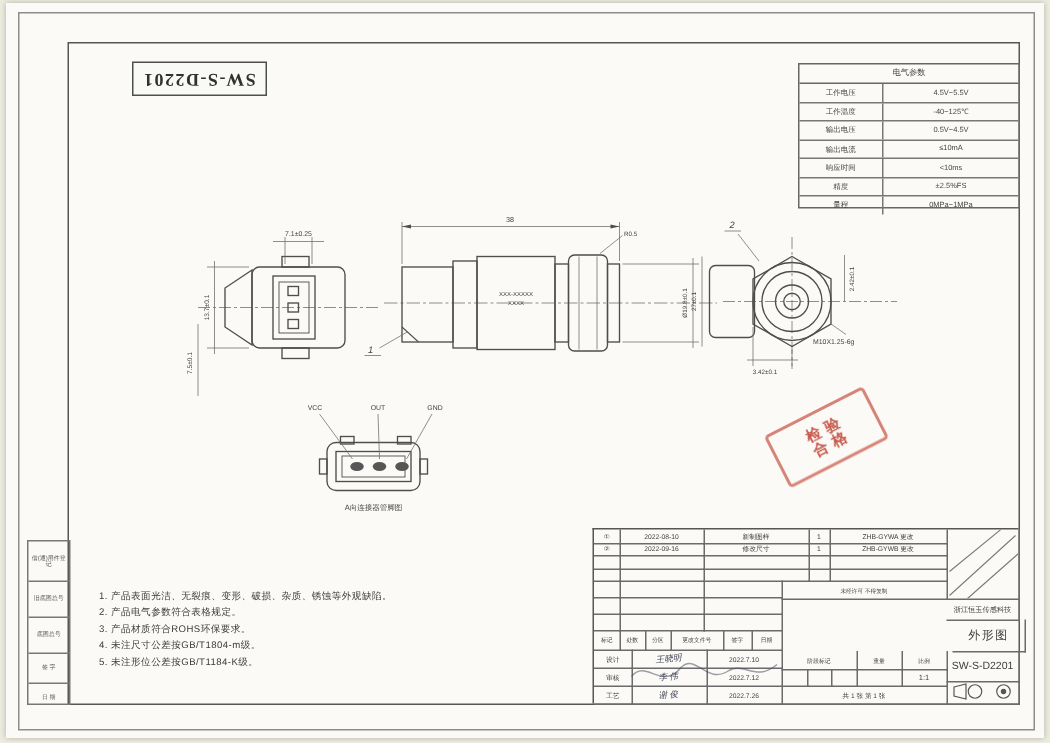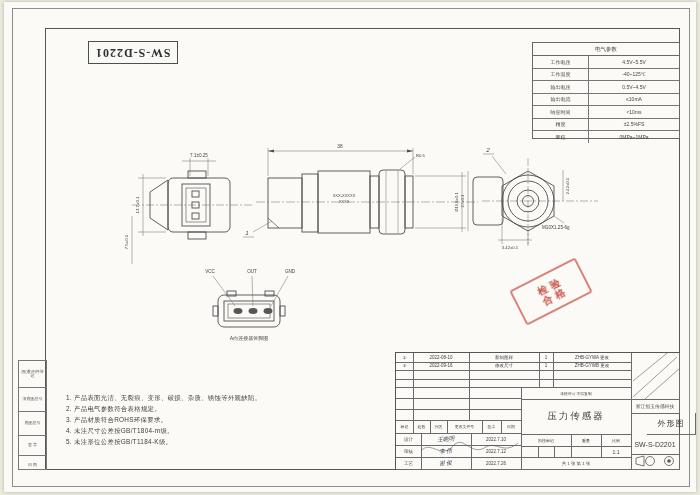--- a/index.html
+++ b/index.html
@@ -271,41 +271,40 @@
           <span class="sig">李 伟</span>
         </div>
     <div class="cell" style="left:75px;top:92px;width:50px;height:12px">2022.7.12</div>
     <div class="cell" style="left:0;top:104px;width:25px;height:12px">工艺</div>
     <div class="cell" style="left:25px;top:104px;width:50px;height:12px">
           <span class="sig">谢 俊</span>
         </div>
     <div class="cell" style="left:75px;top:104px;width:50px;height:12px">2022.7.26</div>
 
     <div class="cell" style="left:125px;top:34px;width:110px;height:12px;font-size:3.8px">未经许可 不得复制</div>
-    <div class="cell" style="left:125px;top:46px;width:110px;height:35px;font-size:9.5px;letter-spacing:2px">压力传感器</div>
 
     <div class="cell" style="left:125px;top:81px;width:50px;height:12px;font-size:3.9px">阶段标记</div>
     <div class="cell" style="left:175px;top:81px;width:30px;height:12px;font-size:3.9px">重量</div>
     <div class="cell" style="left:205px;top:81px;width:30px;height:12px;font-size:3.9px">比例</div>
     <div class="cell" style="left:125px;top:93px;width:17px;height:11px"></div>
     <div class="cell" style="left:142px;top:93px;width:16px;height:11px"></div>
     <div class="cell" style="left:158px;top:93px;width:17px;height:11px"></div>
     <div class="cell" style="left:175px;top:93px;width:30px;height:11px"></div>
     <div class="cell" style="left:205px;top:93px;width:30px;height:11px;font-size:5px">1:1</div>
     <div class="cell" style="left:125px;top:104px;width:110px;height:12px;font-size:4.4px">共 1 张  第 1 张</div>
 
     <div class="cell" style="left:235px;top:0;width:48px;height:46px">
       <svg width="48" height="46">
         <line x1="2" y1="44" x2="46" y2="4" stroke="#777" stroke-width="0.7"></line>
         <line x1="2" y1="28" x2="46" y2="-8" stroke="#777" stroke-width="0.7"></line>
         <line x1="14" y1="46" x2="48" y2="16" stroke="#777" stroke-width="0.7"></line>
       </svg>
     </div>
     <div class="cell" style="left:235px;top:46px;width:48px;height:14px;font-size:4.8px">浙江恒玉传感科技</div>
-    <div class="cell" style="left:251px;top:60px;width:48px;height:21px;font-size:8px;letter-spacing:1px">外形图</div>
+    <div class="cell" style="left:239px;top:60px;width:48px;height:21px;font-size:8px;letter-spacing:1px">外形图</div>
     <div class="cell" style="left:235px;top:81px;width:48px;height:20px;font-size:7px">SW-S-D2201</div>
     <div class="cell" style="left:235px;top:101px;width:48px;height:15px">
       <svg width="44" height="13">
         <polygon points="3,3 11,1 11,11 3,9" fill="none" stroke="#555" stroke-width="0.8"></polygon>
         <circle cx="17" cy="6" r="4.5" fill="none" stroke="#555" stroke-width="0.8"></circle>
         <circle cx="36" cy="6" r="4.5" fill="none" stroke="#555" stroke-width="0.8"></circle>
         <circle cx="36" cy="6" r="1.8" fill="#555"></circle>
       </svg>
     </div>
 

